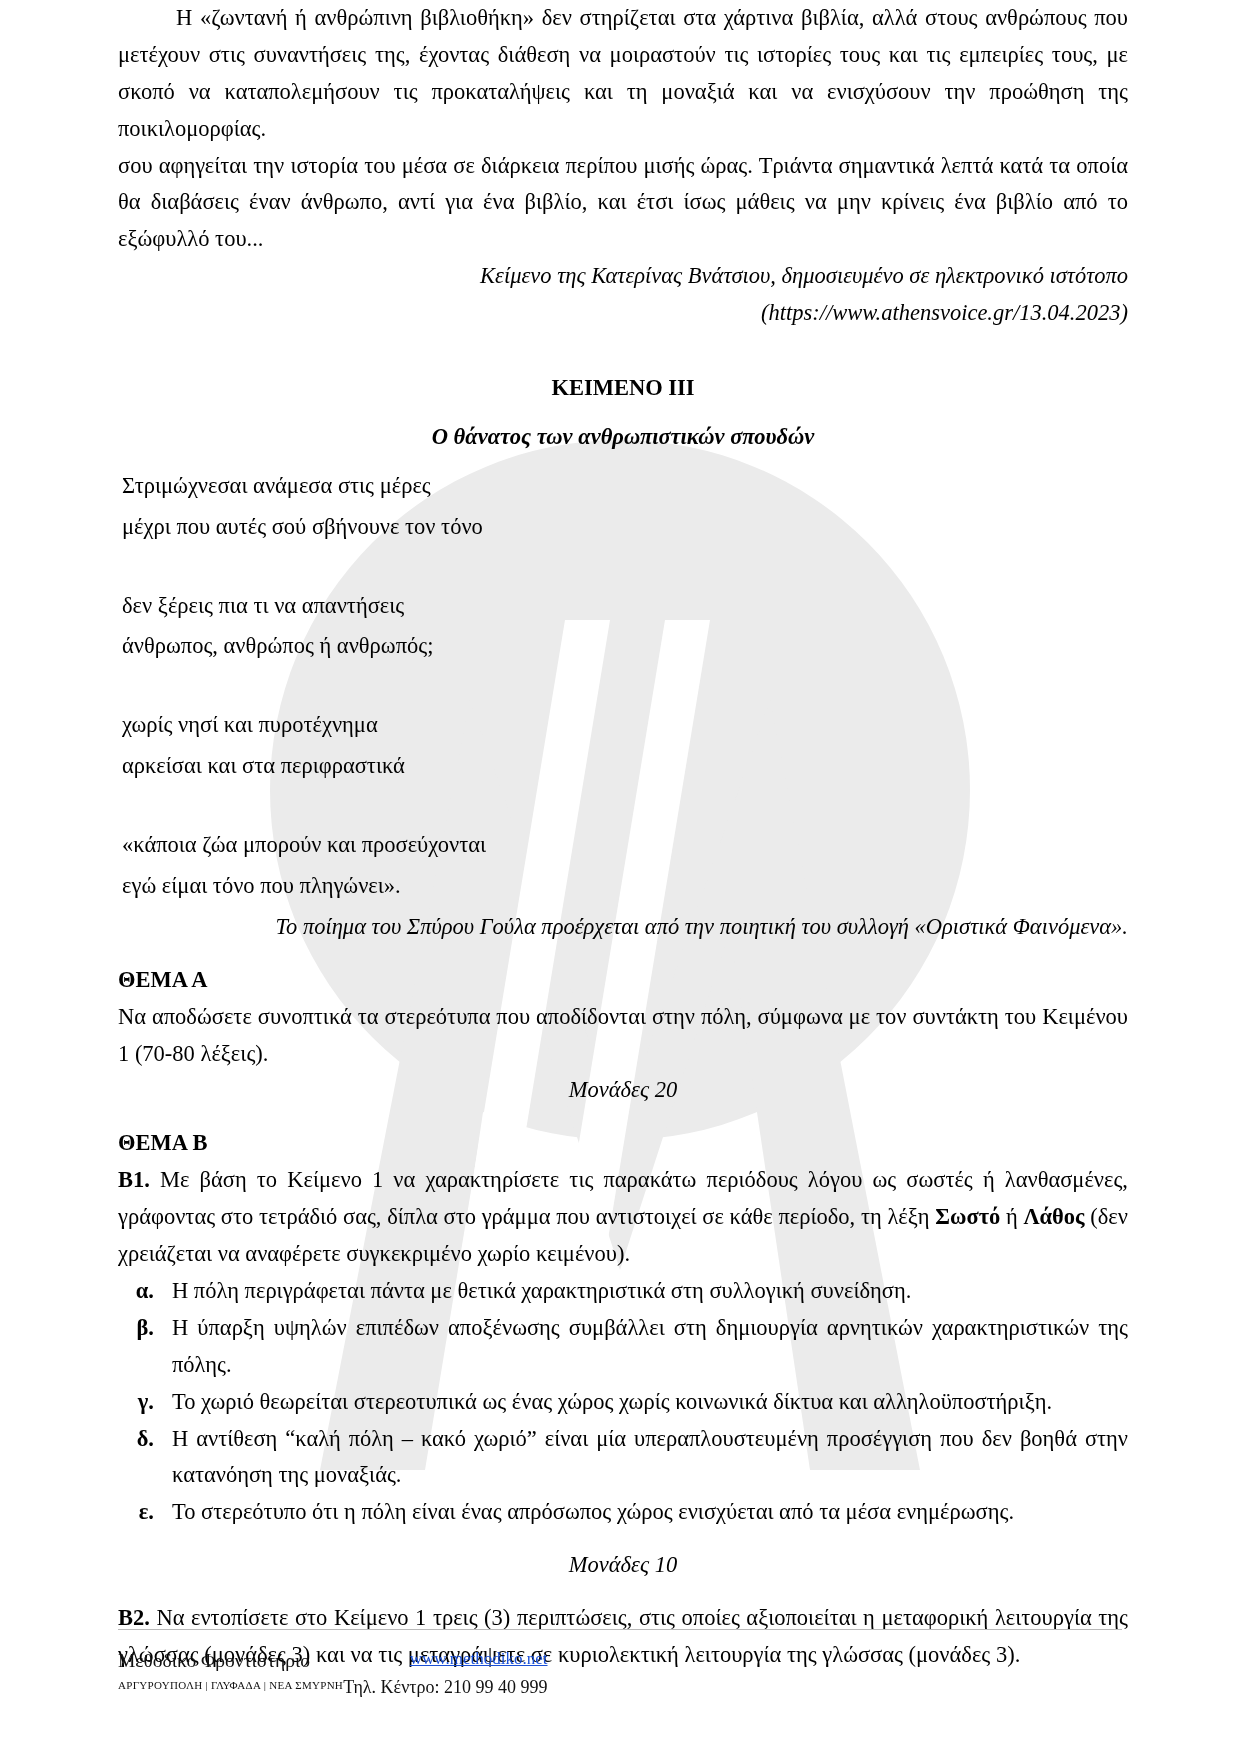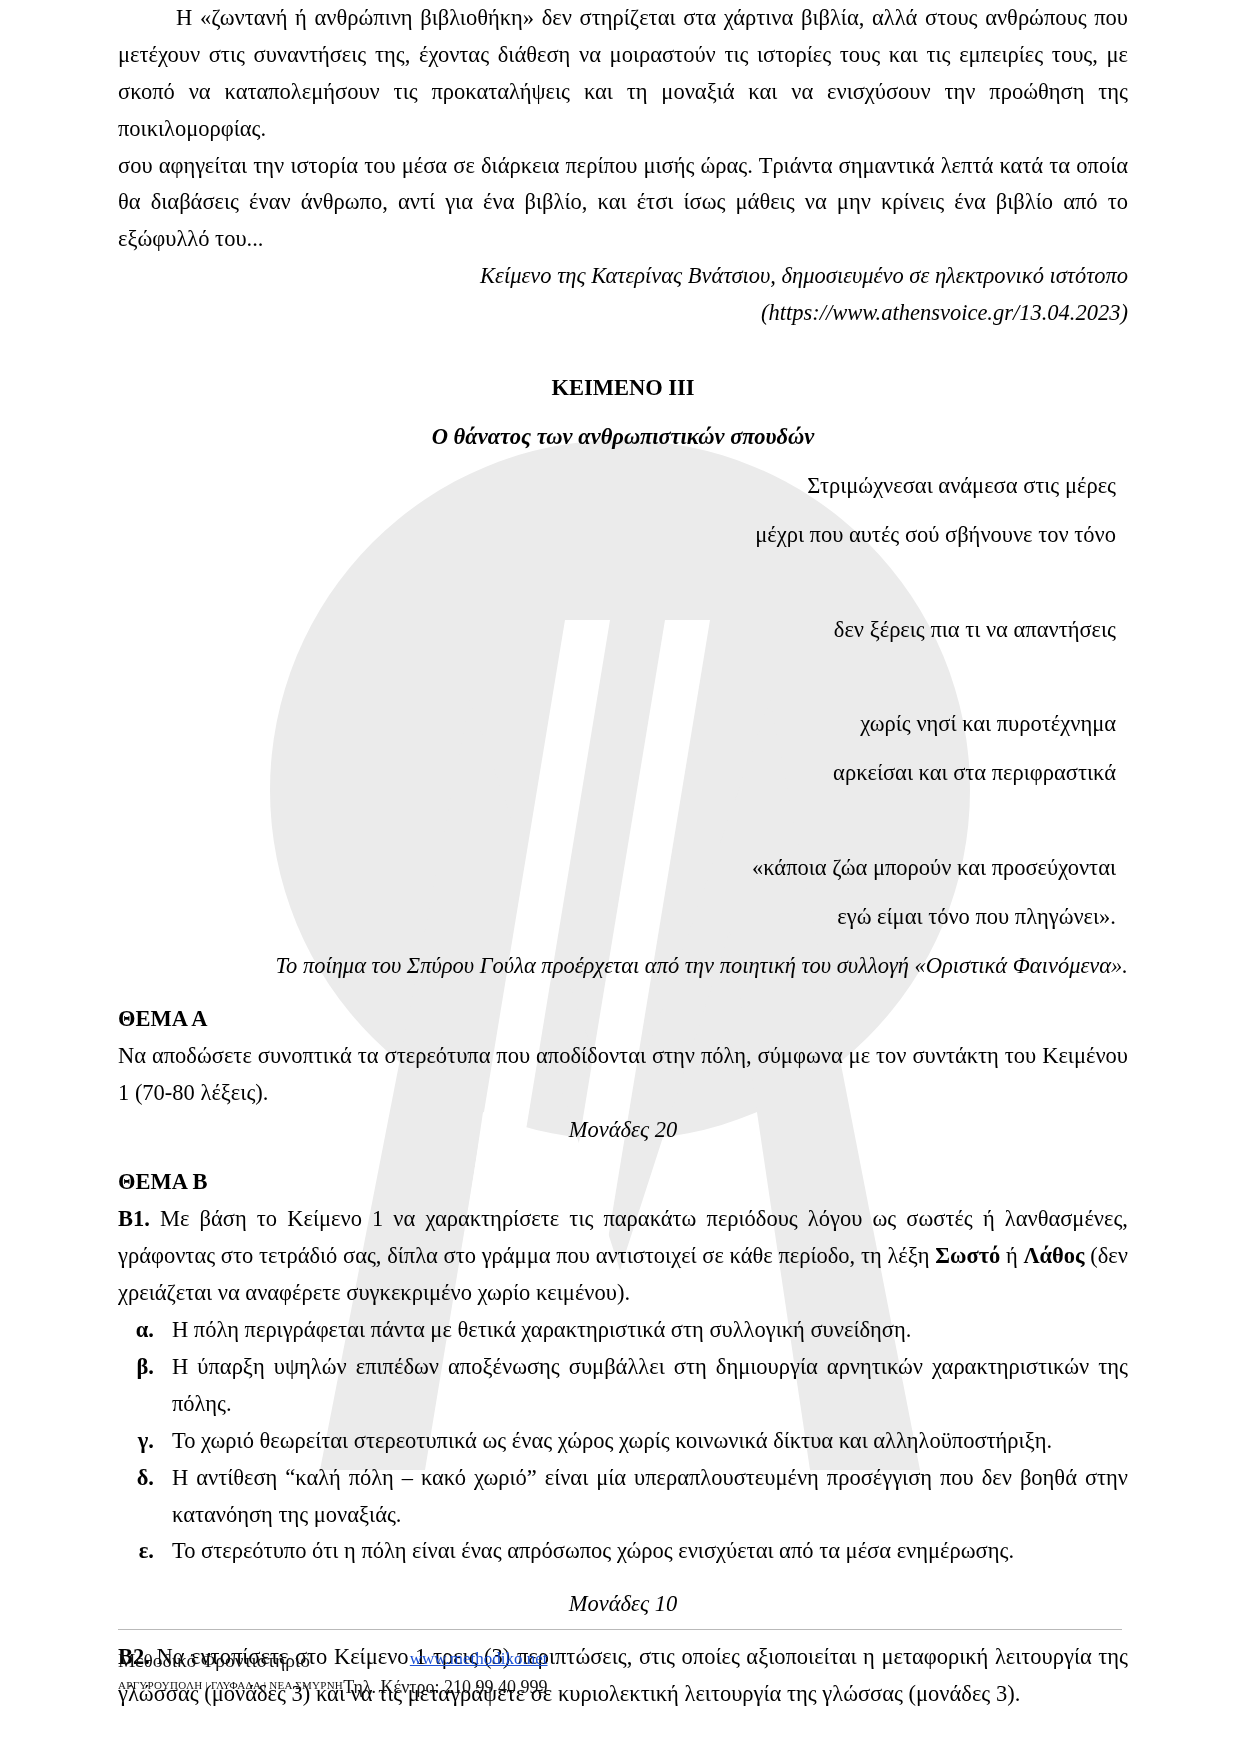--- a/index.html
+++ b/index.html
@@ -72,21 +72,21 @@
     font-style: italic;
   }
 
   .spacer-sm { height: 16px; }
   .spacer-md { height: 26px; }
 
   
   .centered { text-align: center; margin: 12px; }
   .kei-title { font-weight: bold; }
   .kei-subtitle { font-weight: bold; font-style: italic; }
-  .poem-line { text-align: right; margin: 12px; }
+  .poem-line { text-align: left; margin: 4px; }
   .stanza-gap { height: 34px; }
 
   .poem-attrib {
     margin: 0;
     text-align: right;
     font-style: italic;
   }
 
   
   h2.thema {
@@ -190,20 +190,21 @@
 
     <div class="spacer-md"></div>
 
     <p class="centered kei-title">ΚΕΙΜΕΝΟ ΙΙΙ</p>
     <p class="centered kei-subtitle">Ο θάνατος των ανθρωπιστικών σπουδών</p>
 
     <p class="poem-line">Στριμώχνεσαι ανάμεσα στις μέρες</p>
     <p class="poem-line">μέχρι που αυτές σού σβήνουνε τον τόνο</p>
     <div class="stanza-gap"></div>
     <p class="poem-line">δεν ξέρεις πια τι να απαντήσεις</p>
+    <p class="poem-line">άνθρωπος, ανθρώπος ή ανθρωπός;</p>
     <div class="stanza-gap"></div>
     <p class="poem-line">χωρίς νησί και πυροτέχνημα</p>
     <p class="poem-line">αρκείσαι και στα περιφραστικά</p>
     <div class="stanza-gap"></div>
     <p class="poem-line">«κάποια ζώα μπορούν και προσεύχονται</p>
     <p class="poem-line">εγώ είμαι τόνο που πληγώνει».</p>
 
     <p class="poem-attrib">Το ποίημα του Σπύρου Γούλα προέρχεται από την ποιητική του συλλογή «Οριστικά Φαινόμενα».</p>
 
     <div class="spacer-sm"></div>

